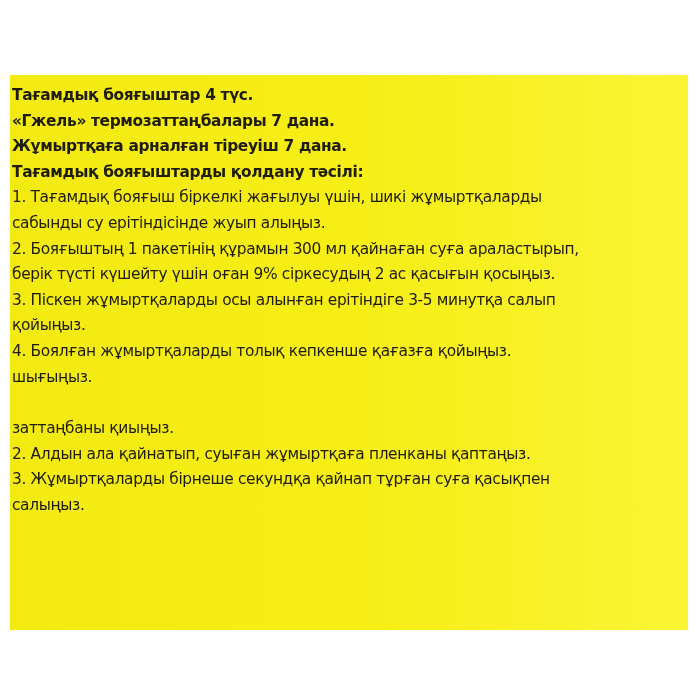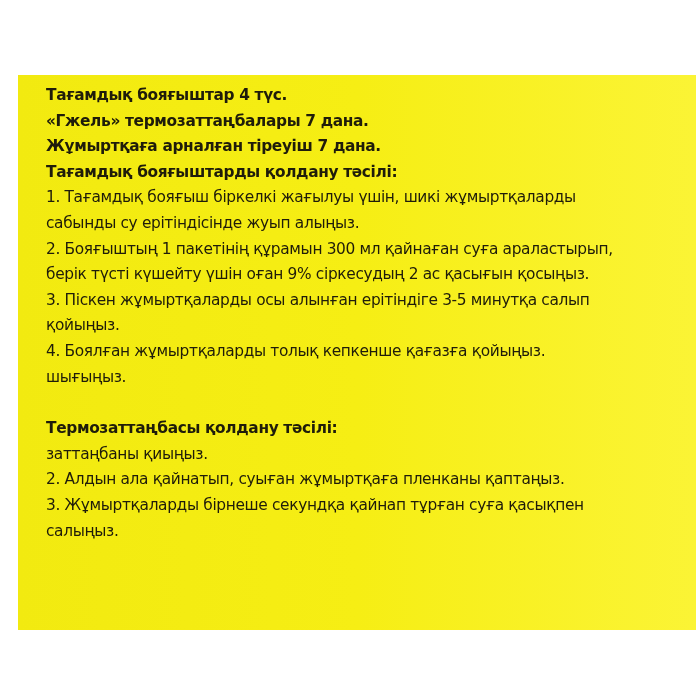--- a/index.html
+++ b/index.html
@@ -4,23 +4,22 @@
   <style>
     html, body { margin: 0; padding: 0; }
     body {
       width: 700px; height: 700px; background: #ffffff;
       position: relative; overflow: hidden;
       font-family: "DejaVu Sans", "Liberation Sans", sans-serif;
     }
     .panel {
       position: absolute; left: 10px; top: 75px; width: 678px; height: 555px;
       background: linear-gradient(90deg, #f2ea10 0%, #f6ee14 50%, #fbf435 100%);
-      box-sizing: border-box; padding: 8px 0 0 28px;
+      box-sizing: border-box; padding: 8px 0 0 2px;
       color: #1f1c0a;
-      margin-left: 8px;
     }
     .line {
       font-size: 15.4px; line-height: 25.6px; white-space: nowrap;
       letter-spacing: -0.35px;
     }
     .bold { font-weight: bold; }
     .gap { height: 26px; }
   </style>
 </head>
 <body>
@@ -32,18 +31,17 @@
   <div class="line bold">Тағамдық бояғыштарды қолдану тәсілі:</div>
   <div class="line">1. Тағамдық бояғыш біркелкі жағылуы үшін, шикі жұмыртқаларды</div>
   <div class="line">сабынды су ерітіндісінде жуып алыңыз.</div>
   <div class="line">2. Бояғыштың 1 пакетінің құрамын 300 мл қайнаған суға араластырып,</div>
   <div class="line">берік түсті күшейту үшін оған 9% сіркесудың 2 ас қасығын қосыңыз.</div>
   <div class="line">3. Піскен жұмыртқаларды осы алынған ерітіндіге 3-5 минутқа салып</div>
   <div class="line">қойыңыз.</div>
   <div class="line">4. Боялған жұмыртқаларды толық кепкенше қағазға қойыңыз.</div>
   <div class="line">шығыңыз.</div>
   <div class="gap"></div>
-  <div class="line bold">Термозаттаңбасы қолдану тәсілі:</div>
   <div class="line">заттаңбаны қиыңыз.</div>
   <div class="line">2. Алдын ала қайнатып, суыған жұмыртқаға пленканы қаптаңыз.</div>
   <div class="line">3. Жұмыртқаларды бірнеше секундқа қайнап тұрған суға қасықпен</div>
   <div class="line">салыңыз.</div>
 </div>
 
 </body></html>

